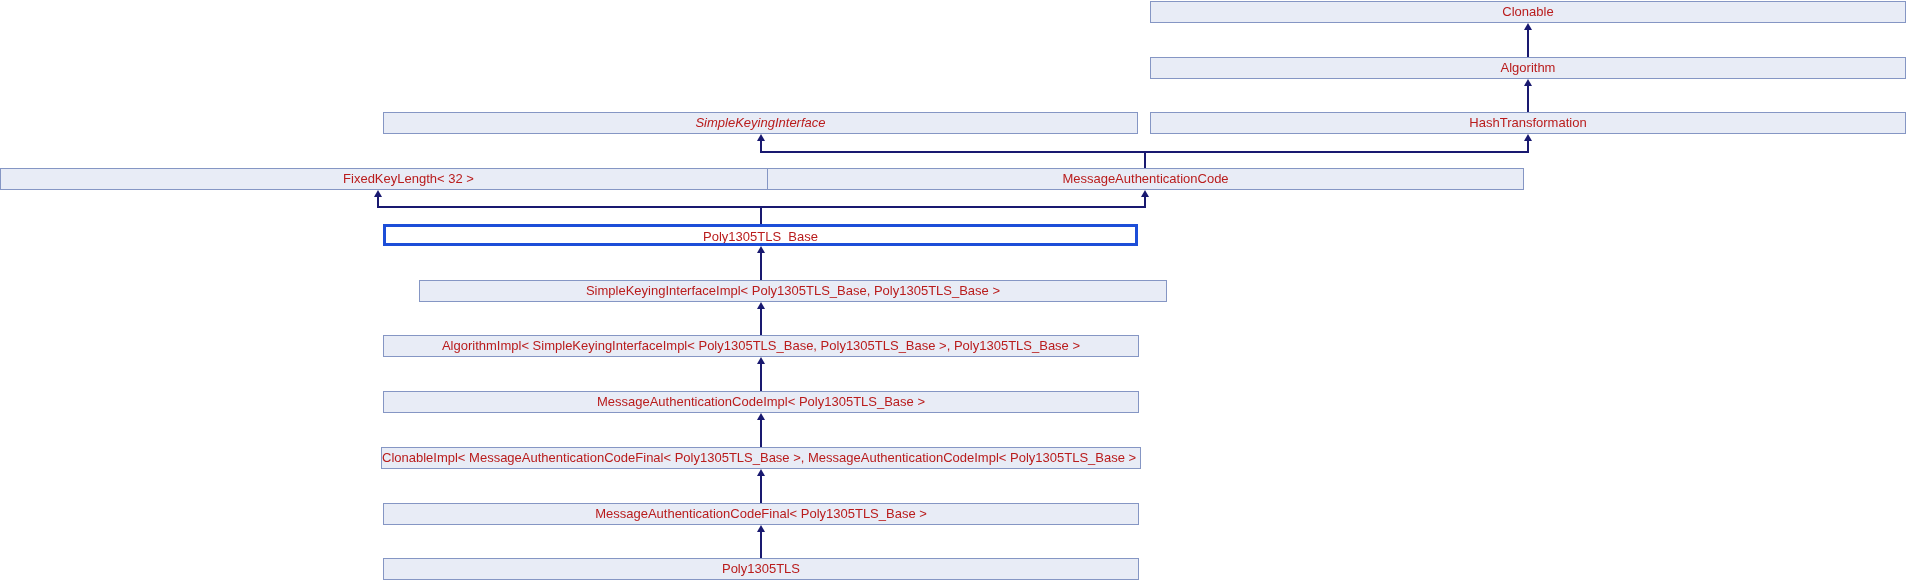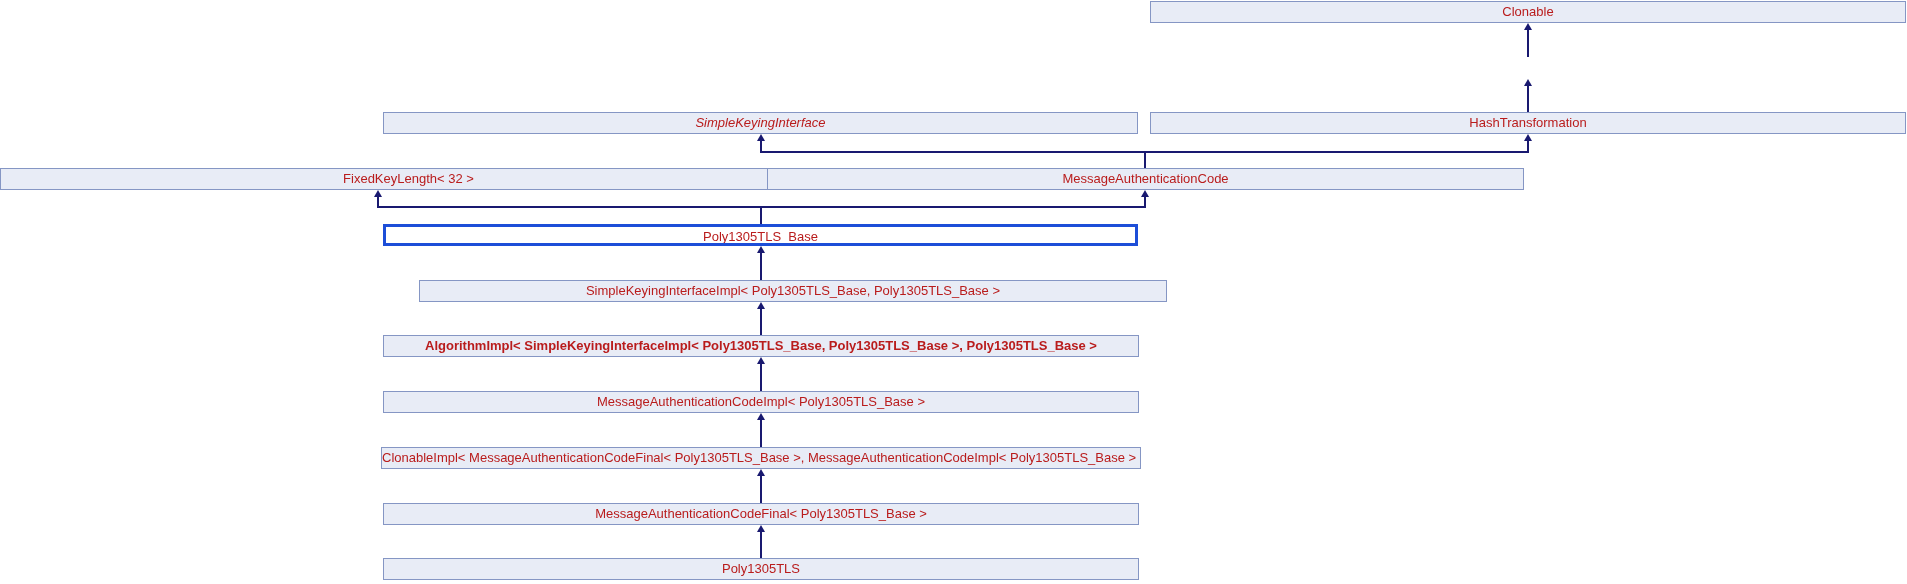--- a/index.html
+++ b/index.html
@@ -39,34 +39,35 @@
     border-bottom:7px solid #191970;
   }
 </style>
 </head>
 <body>
 
 <div class="canvas">
 
   <div class="node" style="left:1150px;top:1px;width:756px;">Clonable</div>
 
+  <div class="node" style="left:1150px;top:57px;width:756px;">Algorithm</div>
 
   <div class="node" style="left:383px;top:112px;width:755px;font-style:italic;">SimpleKeyingInterface</div>
 
   <div class="node" style="left:1150px;top:112px;width:756px;">HashTransformation</div>
 
   <div class="node" style="left:0px;top:168px;width:817px;">FixedKeyLength&lt; 32 &gt;</div>
 
   <div class="node" style="left:767px;top:168px;width:757px;">MessageAuthenticationCode</div>
 
   <div class="node current" style="left:383px;top:224px;width:755px;">Poly1305TLS_Base</div>
 
   <div class="node" style="left:383px;top:280px;width:748px;margin-left:36px;">SimpleKeyingInterfaceImpl&lt; Poly1305TLS_Base, Poly1305TLS_Base &gt;</div>
 
-  <div class="node" style="left:383px;top:335px;width:756px;font-weight:bold;">AlgorithmImpl&lt; SimpleKeyingInterfaceImpl&lt; Poly1305TLS_Base, Poly1305TLS_Base &gt;, Poly1305TLS_Base &gt;</div>
+  <div class="node" style="left:383px;top:335px;width:756px;">AlgorithmImpl&lt; SimpleKeyingInterfaceImpl&lt; Poly1305TLS_Base, Poly1305TLS_Base &gt;, Poly1305TLS_Base &gt;</div>
 
   <div class="node" style="left:383px;top:391px;width:756px;">MessageAuthenticationCodeImpl&lt; Poly1305TLS_Base &gt;</div>
 
   <div class="node" style="left:381px;top:447px;width:760px;">ClonableImpl&lt; MessageAuthenticationCodeFinal&lt; Poly1305TLS_Base &gt;, MessageAuthenticationCodeImpl&lt; Poly1305TLS_Base &gt; &gt;</div>
 
   <div class="node" style="left:383px;top:503px;width:756px;">MessageAuthenticationCodeFinal&lt; Poly1305TLS_Base &gt;</div>
 
   <div class="node" style="left:383px;top:558px;width:756px;">Poly1305TLS</div>
 
   <div class="ahead" style="left:1524px;top:23px;"></div>

